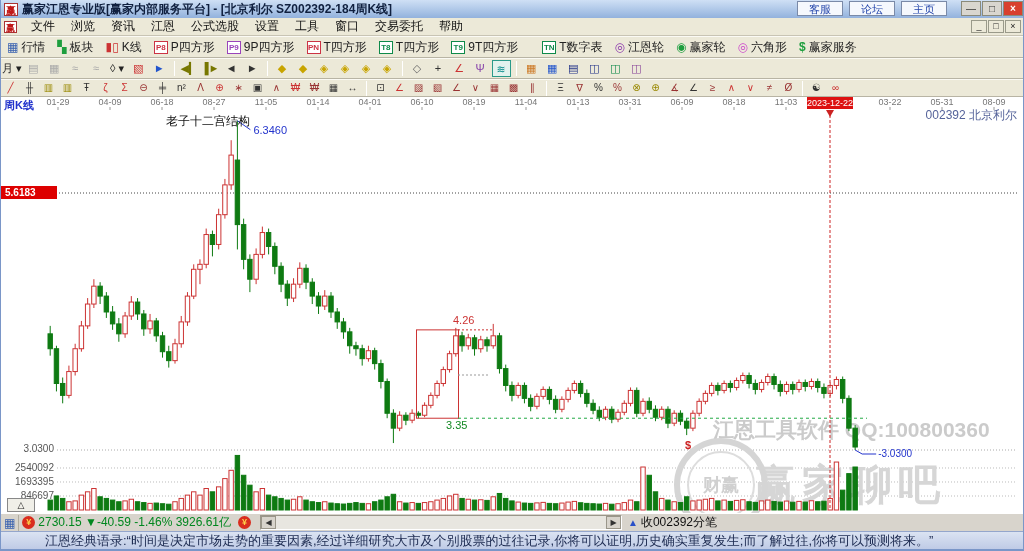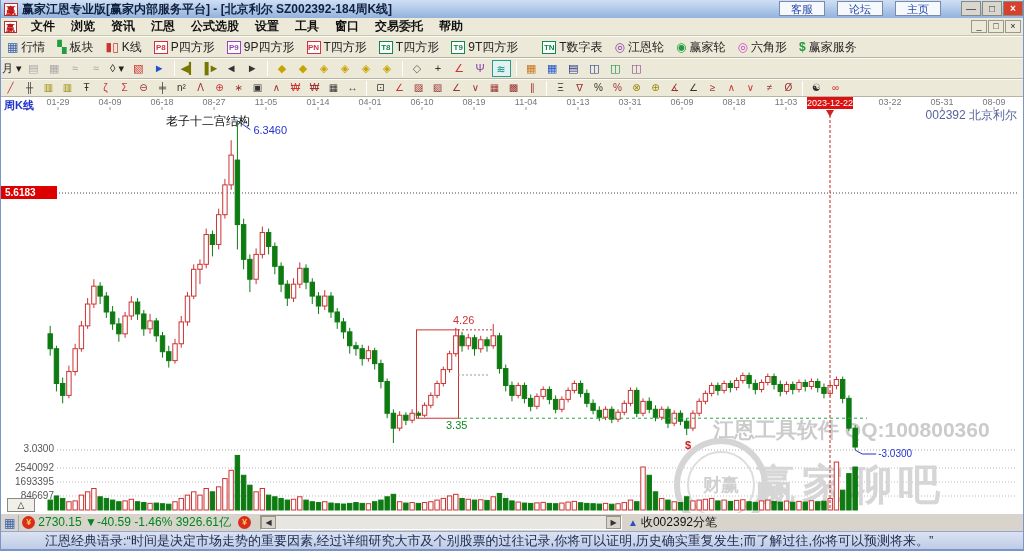--- a/index.html
+++ b/index.html
@@ -2,21 +2,21 @@
 <html><head>
 <meta charset="utf-8">
 <style>
   html,body{margin:0;padding:0;background:#e0e0e0;}
   *{box-sizing:border-box;font-family:"Liberation Sans","DejaVu Sans",sans-serif;}
   .app{position:relative;width:1024px;height:551px;overflow:hidden;background:#ece9d8;border-left:1px solid #7a96c8;border-right:1px solid #7a96c8;}
   
   .titlebar{position:absolute;left:0;top:0;width:1024px;height:18px;background:linear-gradient(180deg,#cfe0f5,#93b2dd);display:flex;align-items:center;font-size:12px;color:#10203f;}
   .app-icon{display:inline-block;width:14px;height:13px;margin:0 4px 0 3px;background:#fff;color:#c01818;font-size:10px;font-weight:bold;line-height:13px;text-align:center;border:1px solid #a33;}
   .title-text{white-space:nowrap;font-weight:bold;text-align:right;}
-  .tb-right{position:absolute;right:2px;top:1px;display:flex;align-items:center;gap:12px;}
+  .tb-right{position:absolute;right:2px;top:1px;display:flex;align-items:center;gap:6px;}
   .qbtn{width:46px;height:15px;font-size:11px;line-height:12px;color:#2244aa;background:#f5f8fd;border:1px solid #7a8aa8;padding:0;cursor:pointer;}
   .winctl{display:flex;gap:1px;margin-left:8px;}
   .wbtn{width:20px;height:15px;font-size:10px;line-height:13px;text-align:center;background:#d9d6cf;border:1px solid #8a8a7a;color:#333;padding:0;}
   .wbtn.close{background:#d8402e;color:#fff;font-weight:bold;}
   
   .menubar{position:absolute;left:0;top:18px;width:1024px;height:18px;background:#ece9d8;border-bottom:1px solid #c8c4b4;display:flex;align-items:center;font-size:12px;color:#111;}
   .menu-ic{display:inline-block;width:13px;height:12px;margin:0 6px 0 3px;background:#fff;color:#c01818;font-size:9px;font-weight:bold;line-height:12px;text-align:center;border:1px solid #a33;}
   .menu-item{padding:1px 8px;cursor:default;}
   .mdictl{position:absolute;right:4px;top:2px;display:flex;gap:1px;}
   .mbtn{width:16px;height:13px;font-size:9px;line-height:11px;text-align:center;background:#ece9d8;border:1px solid #9a9a8a;color:#222;padding:0;}
@@ -67,21 +67,21 @@
       <span class="winctl">
         <button class="wbtn">—</button>
         <button class="wbtn">□</button>
         <button class="wbtn close">×</button>
       </span>
     </span>
   </div>
 
   <div class="menubar">
     <span class="menu-ic">赢</span>
-    <span id="menu-items" style="display:flex;font-weight:bold;">
+    <span id="menu-items" style="display:flex;">
         <span class="menu-item">文件</span>
         <span class="menu-item">浏览</span>
         <span class="menu-item">资讯</span>
         <span class="menu-item">江恩</span>
         <span class="menu-item">公式选股</span>
         <span class="menu-item">设置</span>
         <span class="menu-item">工具</span>
         <span class="menu-item">窗口</span>
         <span class="menu-item">交易委托</span>
         <span class="menu-item">帮助</span>

